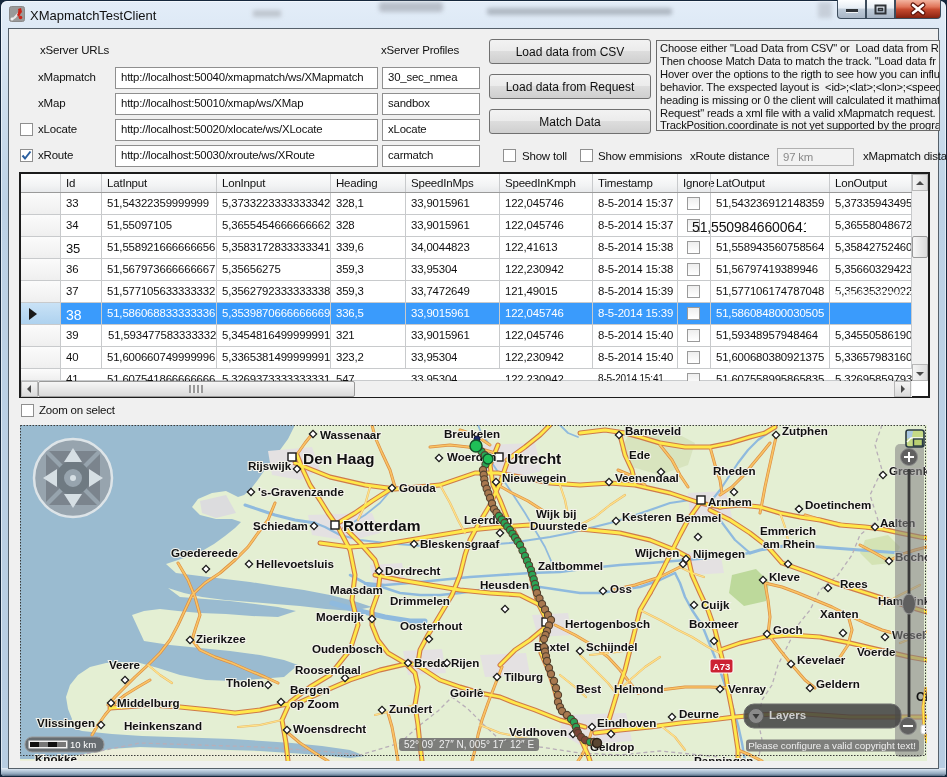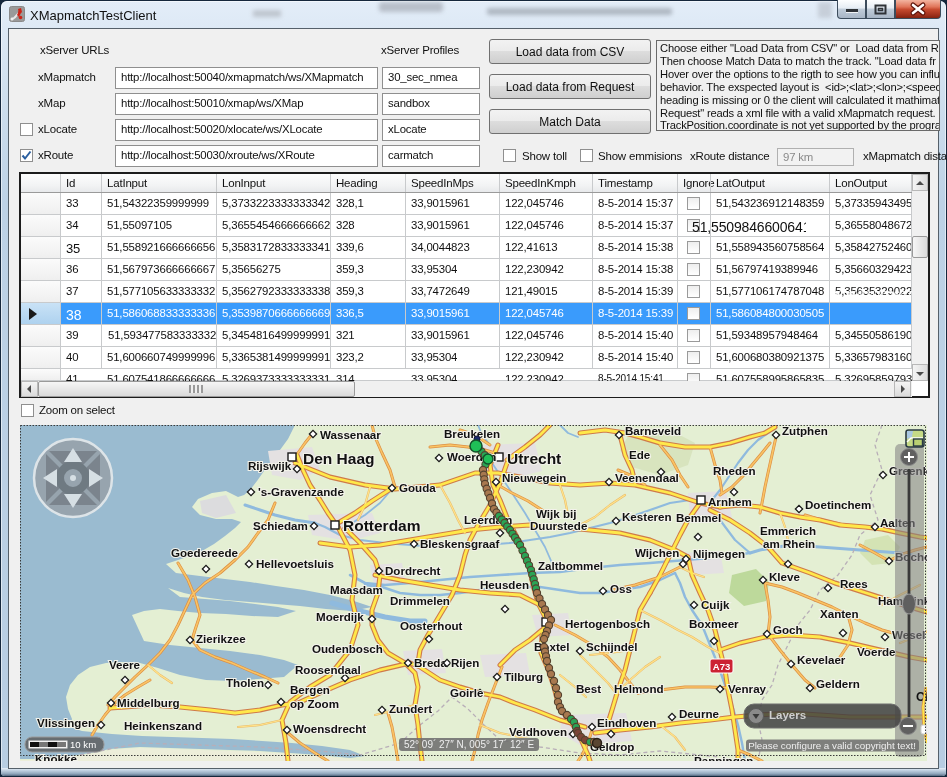--- a/index.html
+++ b/index.html
@@ -289,21 +289,21 @@
 <div class="abs" style="left:710px;top:347px;width:1px;height:22px;background:#c8cacc"></div>
 <div class="abs" style="left:716px;top:351px;font-size:11.4px;letter-spacing:-0.15px;color:#101010;white-space:nowrap;overflow:hidden;width:114px;height:15px">51,600680380921375</div>
 <div class="abs" style="left:829px;top:347px;width:1px;height:22px;background:#c8cacc"></div>
 <div class="abs" style="left:835px;top:351px;font-size:11.4px;letter-spacing:-0.15px;color:#101010;white-space:nowrap;overflow:hidden;width:77px;height:15px">5,33657983160</div>
 <div class="abs" style="left:911px;top:347px;width:1px;height:22px;background:#c8cacc"></div>
 <div class="abs" style="left:21px;top:369px;width:40px;height:12px;background:linear-gradient(180deg,#fbfbfb,#efefef);border-right:1px solid #c8cacc;border-bottom:1px solid #c8cacc"></div>
 <div class="abs" style="left:61px;top:369px;width:851px;height:12px;background:#ffffff;border-bottom:1px solid #c8cacc;overflow:hidden"></div>
 <div class="abs" style="left:66px;top:373px;font-size:11.4px;letter-spacing:-0.15px;color:#101010;white-space:nowrap;overflow:hidden;width:36px;height:8px">41</div>
 <div class="abs" style="left:107px;top:373px;font-size:11.4px;letter-spacing:-0.15px;color:#101010;white-space:nowrap;overflow:hidden;width:110px;height:8px">51,607541866666666</div>
 <div class="abs" style="left:222px;top:373px;font-size:11.4px;letter-spacing:-0.15px;color:#101010;white-space:nowrap;overflow:hidden;width:109px;height:8px">5,3269373333333331</div>
-<div class="abs" style="left:336px;top:373px;font-size:11.4px;letter-spacing:-0.15px;color:#101010;white-space:nowrap;overflow:hidden;width:70px;height:8px">314</div>
+<div class="abs" style="left:336px;top:373px;font-size:11.4px;letter-spacing:-0.15px;color:#101010;white-space:nowrap;overflow:hidden;width:70px;height:8px">547</div>
 <div class="abs" style="left:411px;top:373px;font-size:11.4px;letter-spacing:-0.15px;color:#101010;white-space:nowrap;overflow:hidden;width:89px;height:8px">33,95304</div>
 <div class="abs" style="left:505px;top:373px;font-size:11.4px;letter-spacing:-0.15px;color:#101010;white-space:nowrap;overflow:hidden;width:88px;height:8px">122,230942</div>
 <div class="abs" style="left:598px;top:373px;font-size:10px;letter-spacing:-0.15px;color:#101010;white-space:nowrap;overflow:hidden;width:80px;height:8px">8-5-2014 15:41</div>
 <div class="abs" style="left:687px;top:373px;width:13px;height:13px;background:linear-gradient(180deg,#eee,#fff);border:1px solid #9a9a9a"></div>
 <div class="abs" style="left:716px;top:373px;font-size:11.4px;letter-spacing:-0.15px;color:#101010;white-space:nowrap;overflow:hidden;width:114px;height:8px">51,607558995865835</div>
 <div class="abs" style="left:835px;top:373px;font-size:11.4px;letter-spacing:-0.15px;color:#101010;white-space:nowrap;overflow:hidden;width:77px;height:8px">5,32695859793</div>
 <div class="abs" style="left:21px;top:381px;width:891px;height:16px;background:#f0f0f0"></div>
 <div class="abs" style="left:21px;top:381px;width:17px;height:16px;background:linear-gradient(180deg,#f4f4f4,#dcdcdc);border:1px solid #b8b8b8"></div>
 <svg class="abs" style="left:26px;top:385px" width="7" height="8">
     <path d="M5 0 L1 4 L5 8 Z" fill="#4a4a4a"></path>

